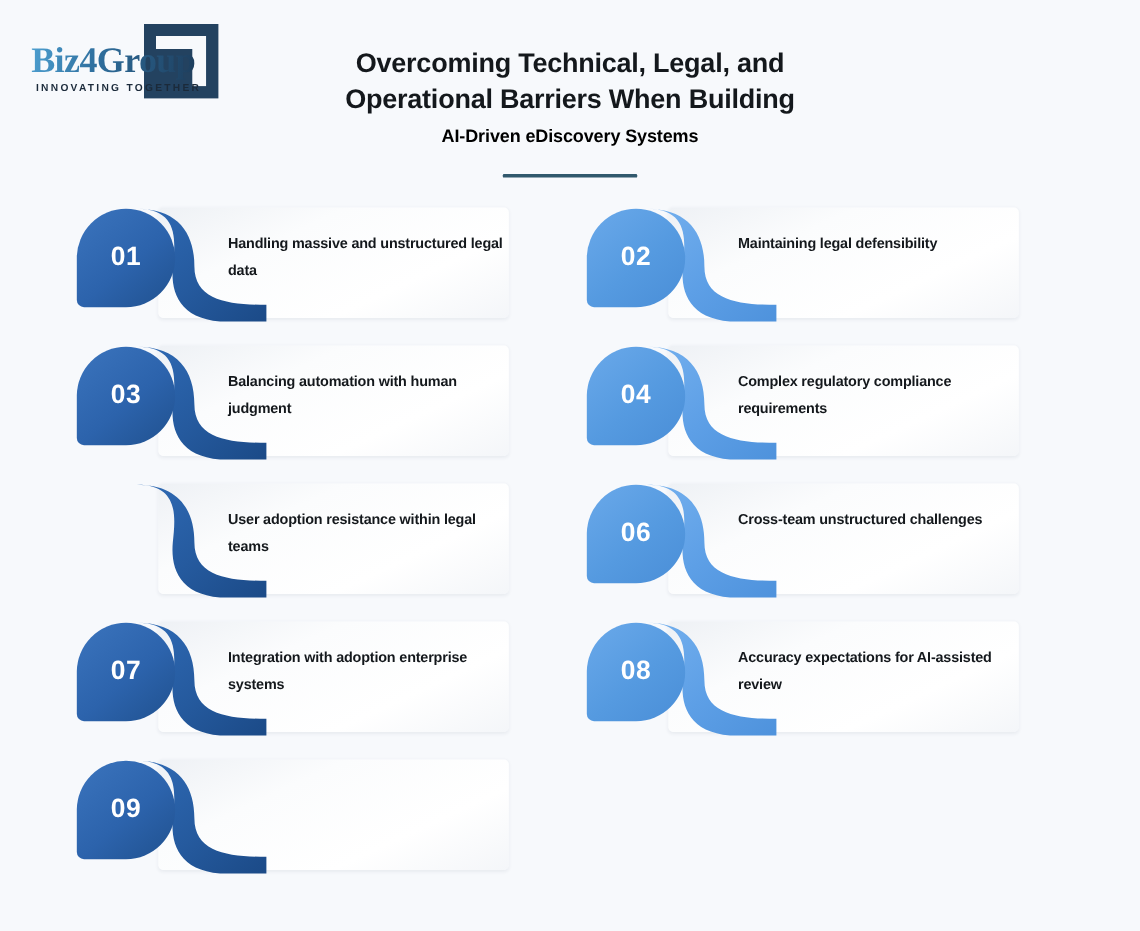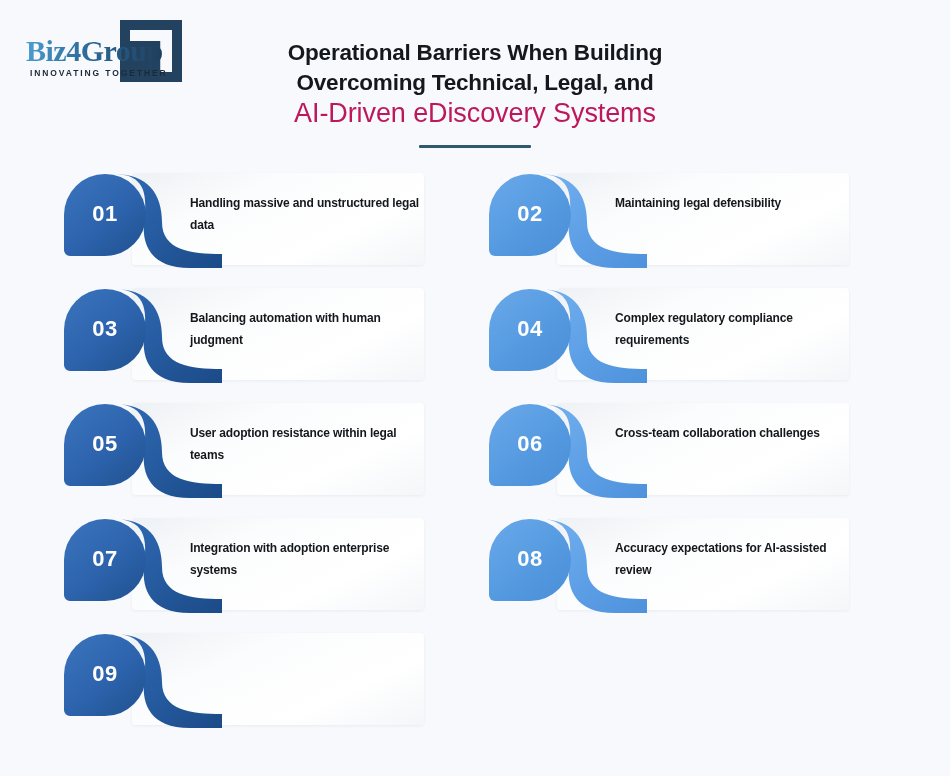--- a/index.html
+++ b/index.html
@@ -81,23 +81,23 @@
     text-align: center;
   }
   .title-line {
     font-size: 22.5px;
     font-weight: 600;
     color: #14181c;
     line-height: 30px;
     letter-spacing: -0.2px;
   }
   .title-accent {
-    font-size: 27px;
-    font-weight: 400;
-    color: #be185d;
+    font-size: 15px;
+    font-weight: 700;
+    color: #000000;
     line-height: 31px;
     letter-spacing: -0.1px;
   }
   .title-rule {
     width: 112px;
     height: 3px;
     background: #31596d;
     margin: 16px auto 0;
     border-radius: 1px;
   }
@@ -212,22 +212,22 @@
 
 <div class="header">
 
   <div class="logo">
     <div class="logo-mark"></div>
     <div class="logo-word">Biz4Group</div>
     <div class="logo-tag">INNOVATING TOGETHER</div>
   </div>
 
   <div class="title-block">
+    <div class="title-line">Overcoming Technical, Legal, and</div>
     <div class="title-line">Operational Barriers When Building</div>
-    <div class="title-line">Overcoming Technical, Legal, and</div>
     <div class="title-accent">AI-Driven eDiscovery Systems</div>
     <div class="title-rule"></div>
   </div>
 
 </div>
 
 <div class="grid" id="grid">
     <div class="row">
       <div class="item col-left theme-dark">
         <div class="card"></div>
@@ -281,36 +281,33 @@
       </div>
     </div>
     <div class="row">
       <div class="item col-left theme-dark">
         <div class="card"></div>
         <div class="ribbon">
           <svg width="120" height="110" viewBox="0 0 120 110">
             <path class="ribbon-fill" d="M10,6 C46,6 42,34 40,54 C38,76 46,100 86,100 L118,100 L118,86 C86,86 58,82 58,54 C58,26 44,6 10,6 Z"></path>
           </svg>
         </div>
-        <div class="badge">
-          <span class="badge-num">05</span>
-        </div>
         <div class="item-text">User adoption resistance within legal teams</div>
       </div>
       <div class="item col-right theme-light">
         <div class="card"></div>
         <div class="ribbon">
           <svg width="120" height="110" viewBox="0 0 120 110">
             <path class="ribbon-fill" d="M10,6 C46,6 42,34 40,54 C38,76 46,100 86,100 L118,100 L118,86 C86,86 58,82 58,54 C58,26 44,6 10,6 Z"></path>
           </svg>
         </div>
         <div class="badge">
           <span class="badge-num">06</span>
         </div>
-        <div class="item-text">Cross-team collaboration challenges</div>
+        <div class="item-text">Cross-team unstructured challenges</div>
       </div>
     </div>
     <div class="row">
       <div class="item col-left theme-dark">
         <div class="card"></div>
         <div class="ribbon">
           <svg width="120" height="110" viewBox="0 0 120 110">
             <path class="ribbon-fill" d="M10,6 C46,6 42,34 40,54 C38,76 46,100 86,100 L118,100 L118,86 C86,86 58,82 58,54 C58,26 44,6 10,6 Z"></path>
           </svg>
         </div>

